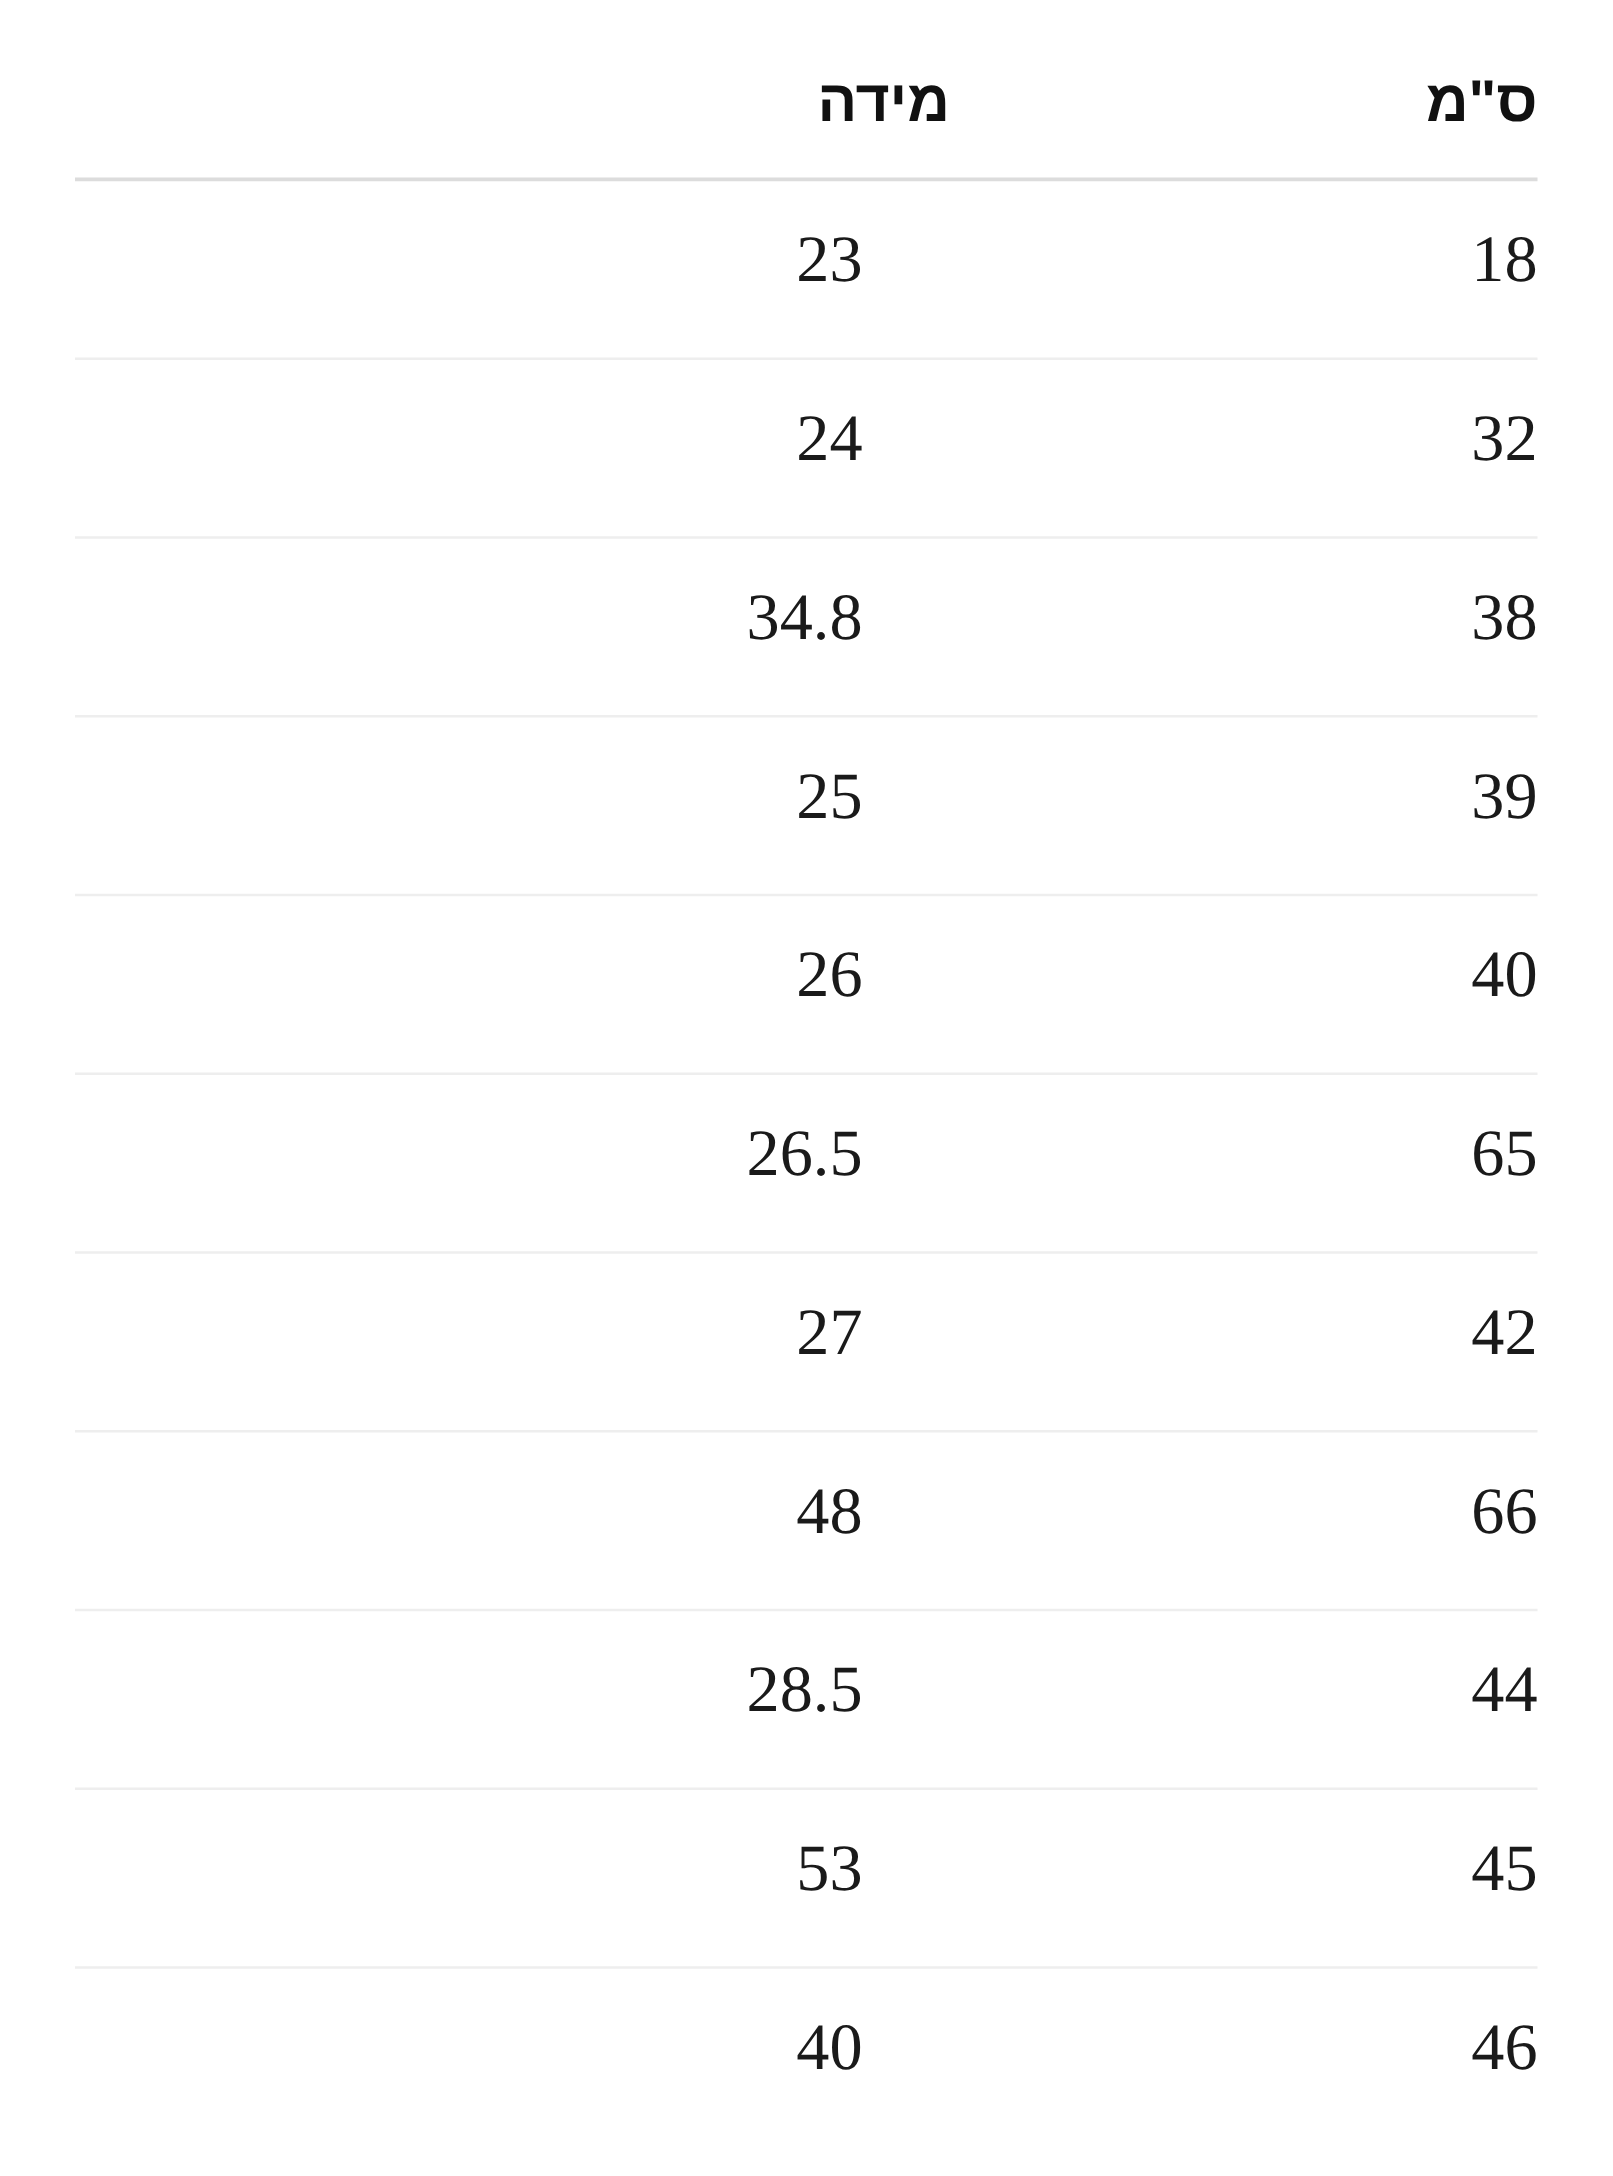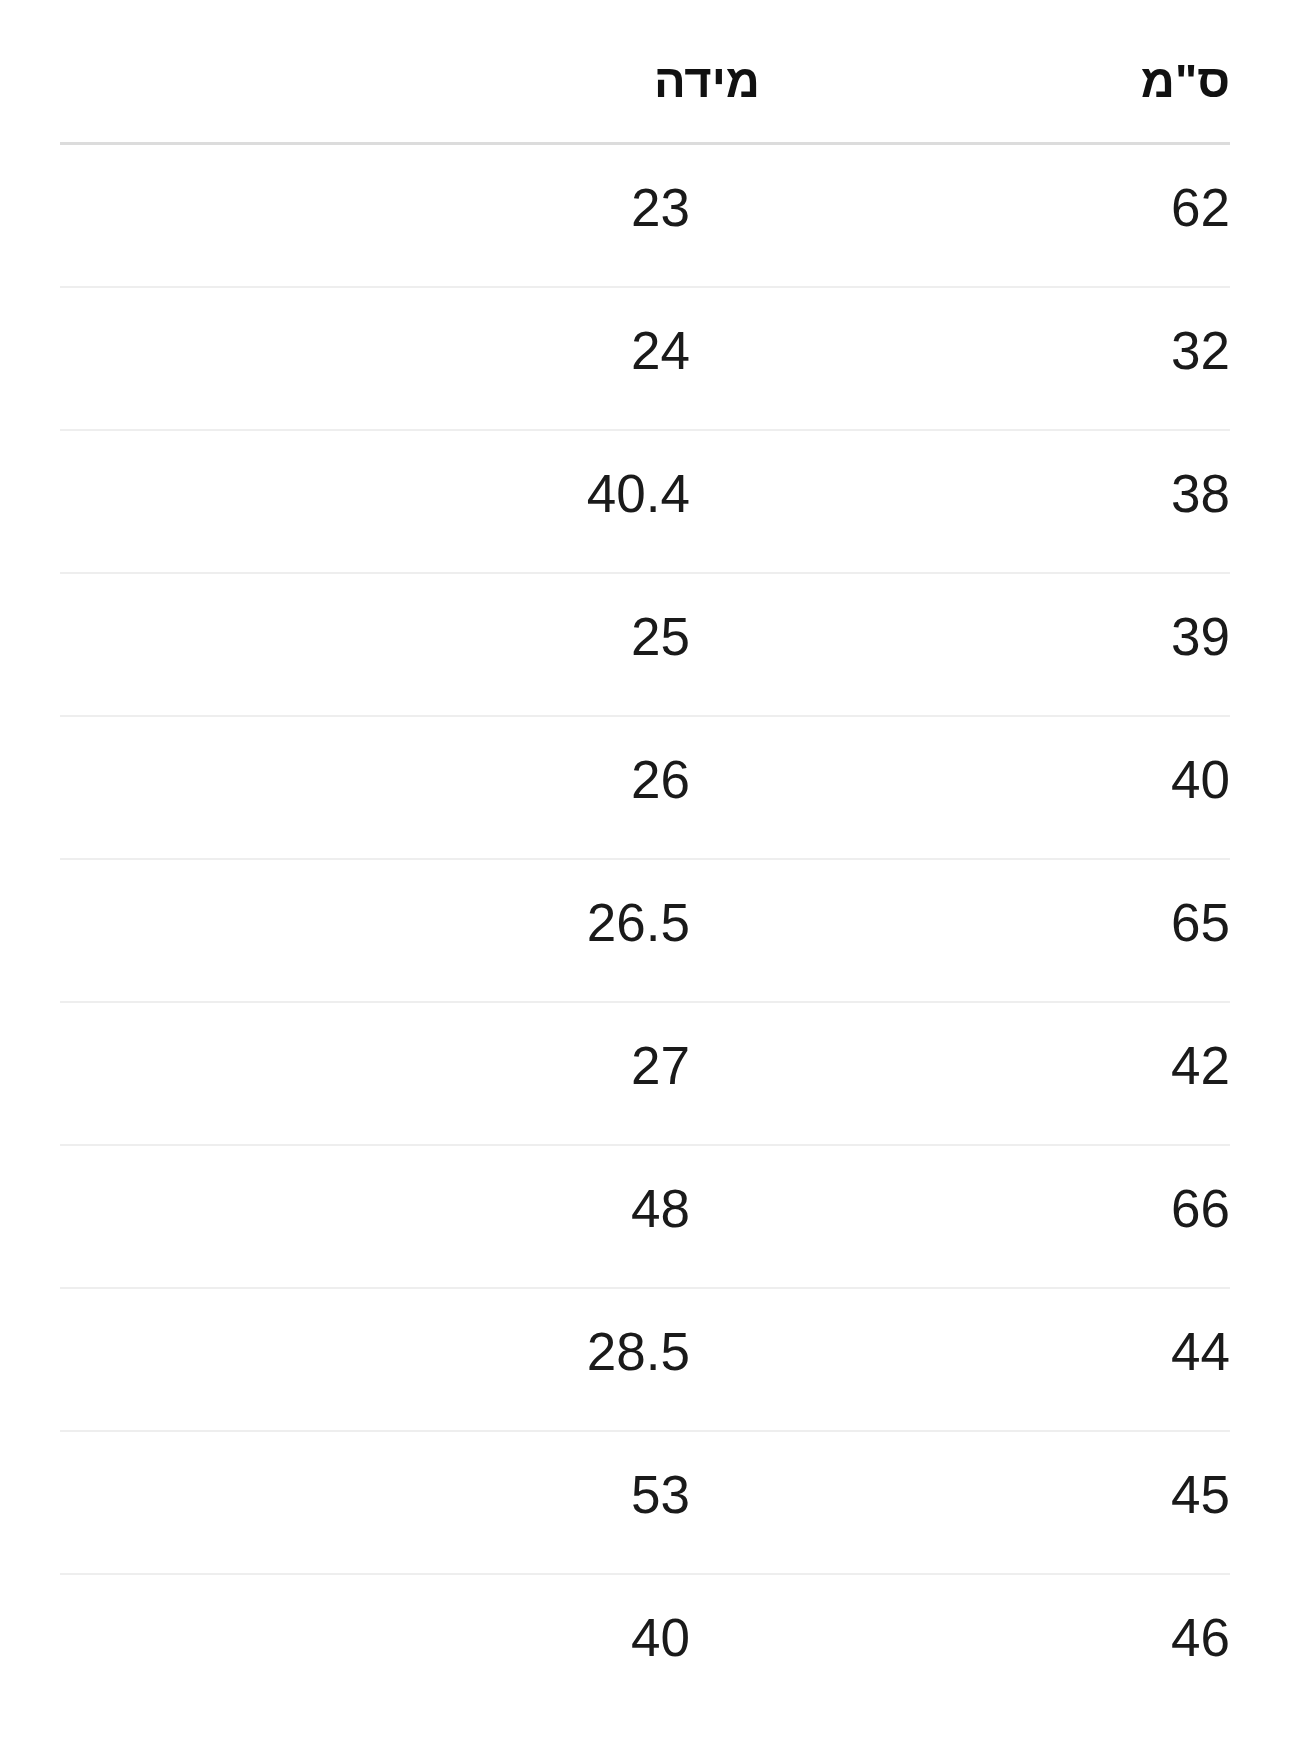--- a/index.html
+++ b/index.html
@@ -73,20 +73,21 @@
   }
 
   .cell {
     position: absolute;
     top: 33px;
     font-size: 53px;
     line-height: 1.15;
     font-weight: 400;
     color: #1a1a1a;
     white-space: nowrap;
+    font-family: Liberation Serif, serif;
   }
 
   
   .cell.cell-size {
     right: 0;
     text-align: right;
   }
 
   
   .cell.cell-cm {
@@ -99,30 +100,30 @@
 
 <div class="size-chart">
 
   <div class="chart-header">
     <div class="header-cell col-size">מידה</div>
     <div class="header-cell col-cm">ס"מ</div>
   </div>
 
   <div class="chart-body">
       <div class="chart-row">
-        <div class="cell cell-size">62</div>
+        <div class="cell cell-size">18</div>
         <div class="cell cell-cm">23</div>
       </div>
       <div class="chart-row">
         <div class="cell cell-size">32</div>
         <div class="cell cell-cm">24</div>
       </div>
       <div class="chart-row">
         <div class="cell cell-size">38</div>
-        <div class="cell cell-cm">40.4</div>
+        <div class="cell cell-cm">34.8</div>
       </div>
       <div class="chart-row">
         <div class="cell cell-size">39</div>
         <div class="cell cell-cm">25</div>
       </div>
       <div class="chart-row">
         <div class="cell cell-size">40</div>
         <div class="cell cell-cm">26</div>
       </div>
       <div class="chart-row">

